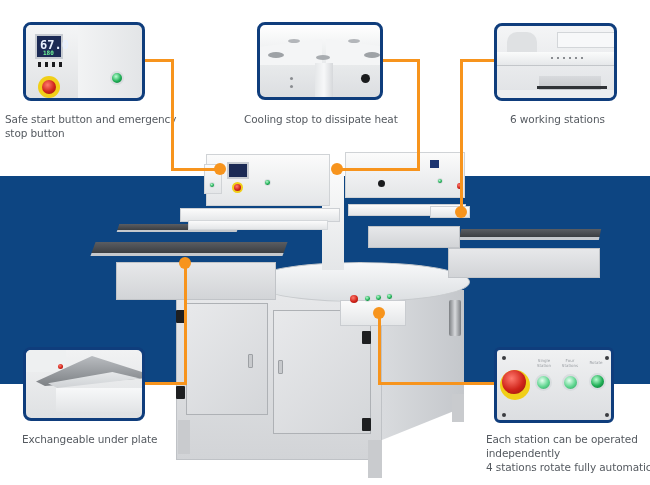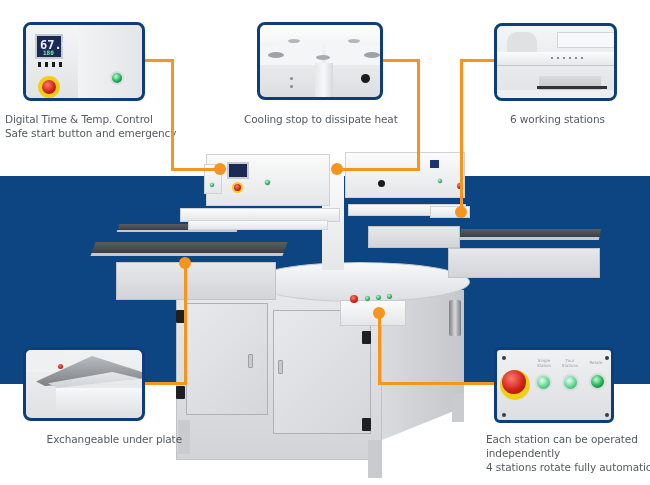--- a/index.html
+++ b/index.html
@@ -96,22 +96,22 @@
   <div class="display" style="left:9px; top:9px; width:28px; height:25px;">
     <span class="seg" style="left:3px; top:2px; font-size:12px;">67.0</span>
     <span class="seg" style="left:6px; top:13px; font-size:6px; color:#6ff59a;">180</span>
   </div>
   <div class="part" style="left:12px; top:37px; width:24px; height:5px; background:repeating-linear-gradient(90deg,#1a1b1d 0 3px,transparent 3px 7px);"></div>
   <div class="estop-ring" style="left:12px; top:51px; width:22px; height:22px;"></div>
   <div class="btn-red" style="left:16px; top:55px; width:14px; height:14px;"></div>
   <div class="btn-green" style="left:84px; top:46px; width:14px; height:14px;"></div>
 </div>
 <div class="caption" style="left:5px; top:112px; width:200px;">
-  <div>Digital Time &amp; Temp. Control</div>
   <div>Safe start button and emergency</div>
+  <div>stop button</div>
 </div>
 
 <div class="inset" style="left:257px; top:22px; width:126px; height:78px; background:linear-gradient(#ffffff 0%,#eceeef 40%,#dcdee1 100%);">
   <div class="part" style="left:0; top:14px; width:62px; height:26px; background:#f4f5f6; clip-path:polygon(0 30%,100% 0,100% 100%,0 100%);"></div>
   <div class="part" style="left:66px; top:14px; width:60px; height:26px; background:#f4f5f6; clip-path:polygon(0 0,100% 30%,100% 100%,0 100%);"></div>
   <div class="part" style="left:8px; top:27px; width:16px; height:6px; border-radius:50%; background:#9ea2a6;"></div>
   <div class="part" style="left:104px; top:27px; width:16px; height:6px; border-radius:50%; background:#9ea2a6;"></div>
   <div class="part" style="left:56px; top:30px; width:14px; height:5px; border-radius:50%; background:#a8acb0;"></div>
   <div class="part" style="left:28px; top:14px; width:12px; height:4px; border-radius:50%; background:#b3b6ba;"></div>
   <div class="part" style="left:88px; top:14px; width:12px; height:4px; border-radius:50%; background:#b3b6ba;"></div>
@@ -137,21 +137,21 @@
   <div>6 working stations</div>
 </div>
 
 <div class="inset" style="left:23px; top:347px; width:122px; height:74px; background:linear-gradient(#f1f2f3,#dfe1e3);">
   <div class="part" style="left:0; top:0; width:40px; height:22px; background:#eef0f1;"></div>
   <div class="btn-red" style="left:32px; top:14px; width:5px; height:5px;"></div>
   <div class="part" style="left:10px; top:6px; width:112px; height:30px; background:linear-gradient(#b9bcc0,#7d8185); clip-path:polygon(50% 0,100% 60%,95% 75%,8% 100%,0 85%);"></div>
   <div class="part" style="left:22px; top:22px; width:92px; height:16px; background:linear-gradient(#e6e8ea,#cfd2d5); clip-path:polygon(70% 0,100% 40%,10% 100%,0 70%);"></div>
   <div class="part" style="left:30px; top:38px; width:92px; height:24px; background:linear-gradient(#f7f8f9,#e2e4e6);"></div>
 </div>
-<div class="caption" style="left:22px; top:432px; width:160px;text-align:right;">
+<div class="caption" style="left:22px; top:432px; width:160px;">
   <div>Exchangeable under plate</div>
 </div>
 
 <div class="inset" style="left:494px; top:347px; width:120px; height:76px; background:linear-gradient(#f0f1f2,#dcdee1); border-radius:6px;">
   <div class="screw" style="left:5px; top:6px; width:4px; height:4px; background:#3a3c40;"></div>
   <div class="screw" style="left:108px; top:6px; width:4px; height:4px; background:#3a3c40;"></div>
   <div class="screw" style="left:5px; top:63px; width:4px; height:4px; background:#3a3c40;"></div>
   <div class="screw" style="left:108px; top:63px; width:4px; height:4px; background:#3a3c40;"></div>
   <span class="label-tiny" style="left:36px; top:8px; width:22px; text-align:center;">Single Station</span>
   <span class="label-tiny" style="left:62px; top:8px; width:22px; text-align:center;">Four Stations</span>

